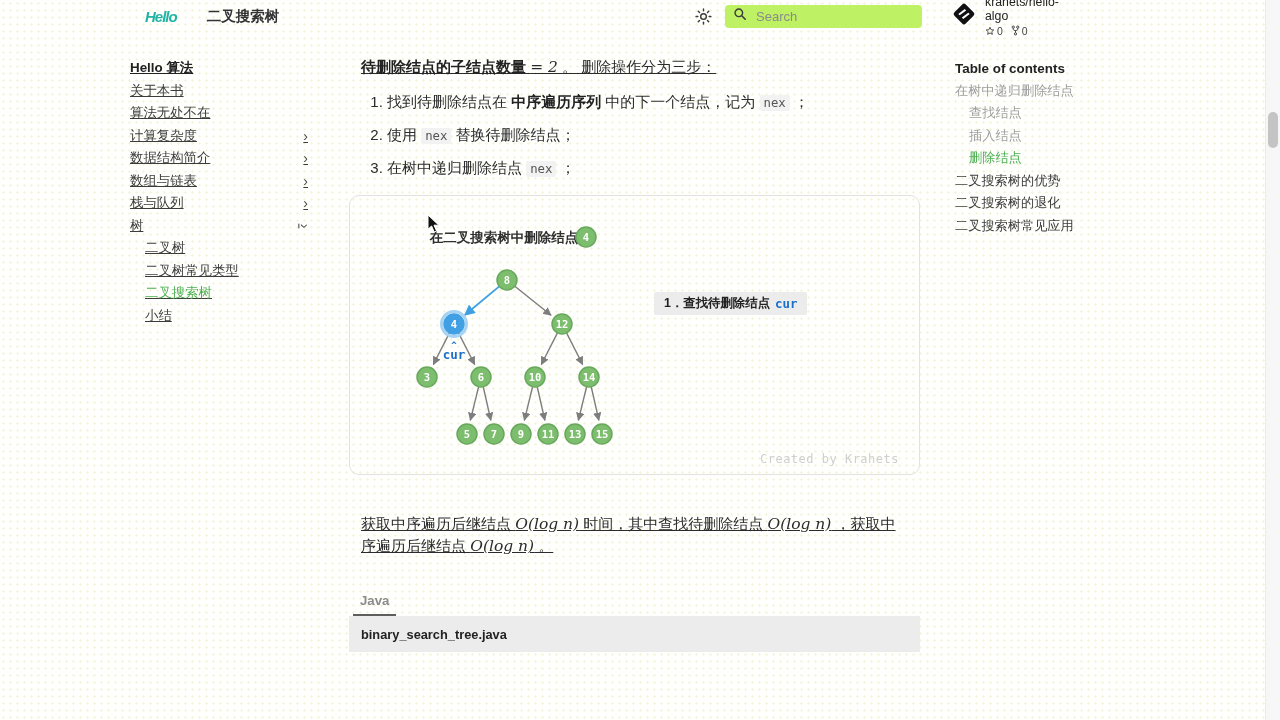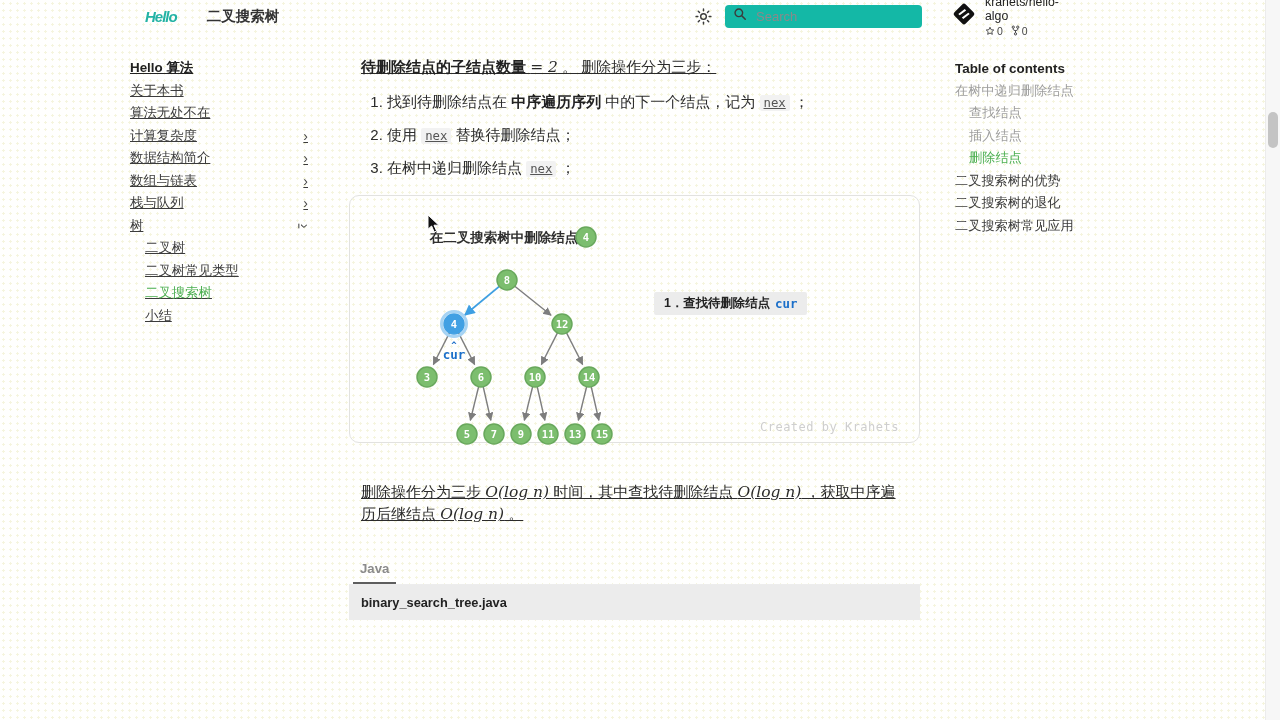--- a/index.html
+++ b/index.html
@@ -10,21 +10,21 @@
     background-image:radial-gradient(circle, rgba(222,220,150,.30) 1px, transparent 1.3px);
     background-size:7px 7px;
   }
   
   .header { position:fixed; top:0; left:0; right:0; height:32px; display:flex; align-items:center;
             padding:0 210px 0 145px; z-index:20; }
   .logo { color:#23b3a4; font-weight:bold; font-style:italic; font-size:15px; letter-spacing:-1px; line-height:1; }
   .header-title { margin-left:30px; font-size:14.5px; font-weight:700; color:#333; }
   .header-right { margin-left:auto; display:flex; align-items:center; }
   .icon-btn { width:24px; height:24px; display:flex; align-items:center; justify-content:center; cursor:pointer; }
-  .searchbox { margin-left:10px; width:197px; height:23px; background:#14b8a6; border-radius:4px;
+  .searchbox { margin-left:10px; width:197px; height:23px; background:#bef264; border-radius:4px;
                display:flex; align-items:center; padding:0 8px; }
   .searchbox input { border:none; background:transparent; outline:none; font-size:13px; color:#444;
                      width:150px; margin-left:7px; font-family:"Liberation Sans",sans-serif; }
   .searchbox input::placeholder { color:#8a8a8a; }
   .repo { margin-left:30px; display:flex; align-items:center; width:118px; }
   .repo-meta { margin-left:9px; line-height:1.15; }
   .repo-name { font-size:12.3px; color:#222; }
   .repo-stats { font-size:10.5px; color:#444; display:flex; align-items:center; gap:8px; margin-top:1px; }
   .repo-stats .stat { display:flex; align-items:center; gap:2px; }
   
@@ -43,28 +43,28 @@
   .toc-item { height:22.5px; display:flex; align-items:center; font-size:13.2px; color:#3c3c3c; cursor:pointer; }
   .toc-item.indent { padding-left:14px; }
   .toc-item.passed { color:#9e9e9e; }
   .toc-item.active { color:#4caf50; }
   
   .p { font-size:15px; line-height:1.45; margin:12px;text-decoration:underline; }
   .intro { margin-bottom:13px; }
   b.strong { font-weight:700; color:#222; }
   .math { font-family:"DejaVu Serif",serif; font-style:italic; font-size:15.5px; }
   code.inline { font-family:"DejaVu Sans Mono",monospace; font-size:12.3px; color:#555;
-                background:#f2f2f2; border-radius:2px; padding:1px 4px;text-decoration:underline; }
+                background:#f2f2f2; border-radius:2px; padding:1px 4px; }
   ol.steps { margin:0; padding-left:38px; }
   ol.steps li { font-size:15px; line-height:1.45; margin-bottom:11px; }
   .tabs { display:flex; border-bottom:1px solid #ededed; margin-top:14px; }
   .tab { padding:9px 7px 8px; margin-right:13px; font-size:13.2px; font-weight:700; color:#3e3e3e; cursor:pointer; }
   .tab:first-child { margin-left:4px; }
   .tab.active { color:#8b8b8b; box-shadow:inset 0 -2px 0 #5e5e5e; }
-  .figure { margin-top:16px; height:248px; border:1px solid #e2e2e0; border-radius:10px; position:relative; }
+  .figure { margin-top:16px; height:280px; border:1px solid #e2e2e0; border-radius:10px; position:relative; }
   .anno { position:absolute; left:304px; top:96px; height:23px; background:#ececec; border-radius:2px;
           display:flex; align-items:center; padding:0 10px; font-size:12.4px; font-weight:700; color:#222;
           white-space:nowrap; }
   .anno code { font-family:"DejaVu Sans Mono",monospace; font-weight:700; font-size:12.4px; color:#1b6fc9; margin-left:5px; }
   .fig-credit { position:absolute; right:20px; bottom:8px; font-family:"DejaVu Sans Mono",monospace;
                 font-size:12px; color:#cfcfcf; letter-spacing:.5px; }
   .complexity { margin-top:38px; }
   .codetabs { margin-top:26px; }
   .code-filename { background:#ececec; padding:10px 12px; font-size:12.8px; font-weight:700; color:#222; }
   
@@ -252,21 +252,21 @@
           <text x="104" y="163" text-anchor="middle" font-size="12.5" font-weight="bold" fill="#1b6fc9" font-family="&quot;DejaVu Sans Mono&quot;,monospace">cur</text>
         </svg>
       <div class="anno">
         <span>1．查找待删除结点</span>
         <code>cur</code>
       </div>
       <div class="fig-credit">Created by Krahets</div>
     </div>
 
     <p class="p complexity">
-      <span>删除操作分为三步 </span><span class="math">O(log n)</span><span> 时间，其中查找待删除结点 </span><span class="math">O(log n)</span><span> ，获取中序遍历后继结点 </span><span class="math">O(log n)</span><span> 。</span>
+      <span>获取中序遍历后继结点 </span><span class="math">O(log n)</span><span> 时间，其中查找待删除结点 </span><span class="math">O(log n)</span><span> ，获取中序遍历后继结点 </span><span class="math">O(log n)</span><span> 。</span>
     </p>
 
     <div class="tabs codetabs" id="code-tabs">
         <div class="tab active">Java</div>
       </div>
     <div class="code-filename">binary_search_tree.java</div>
 
   </main>
 
   <aside class="toc">

